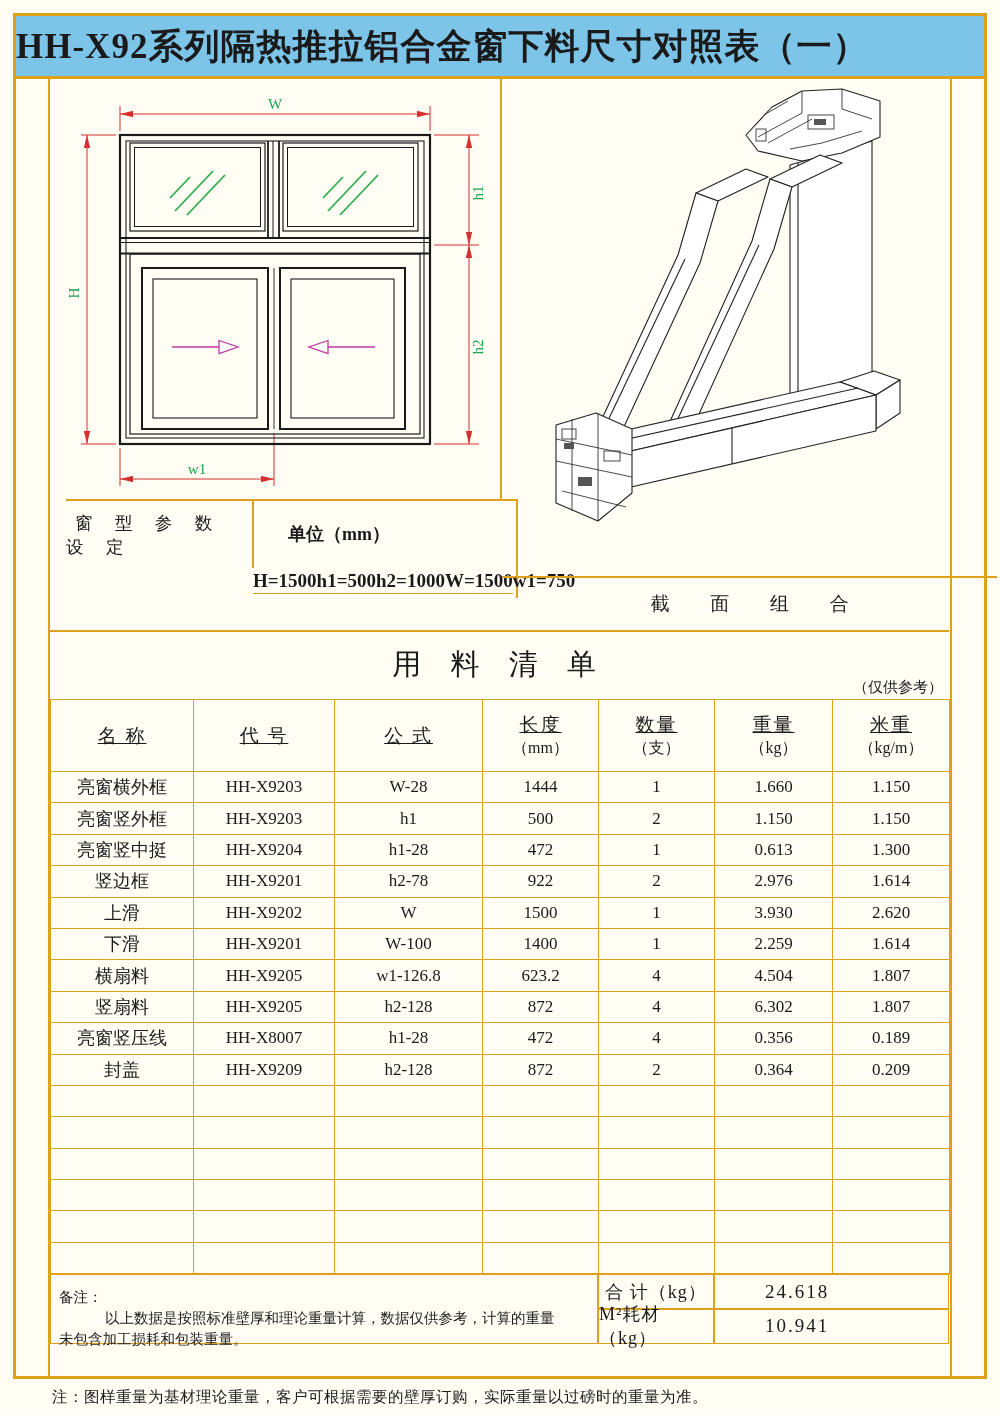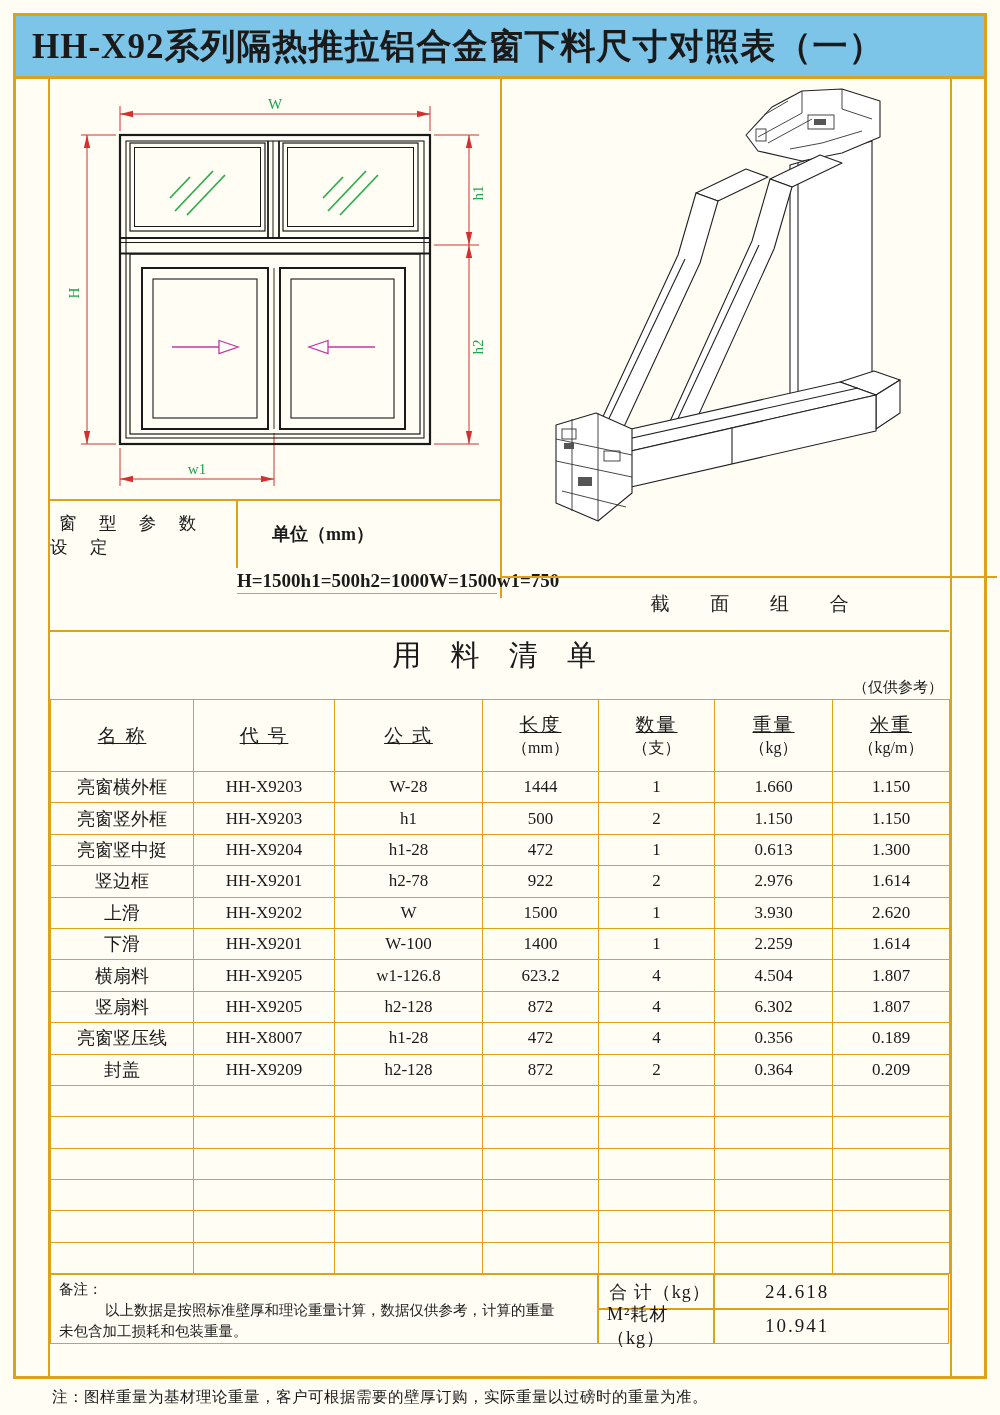--- a/index.html
+++ b/index.html
@@ -6,58 +6,58 @@
     --border:#dfa01a; --title-bg:#7cc4e8; --dim:#d43030; --label-green:#1fa34d;
     --glass-green:#2fae4e; --arrow:#c238a0; --page-bg:#fffdf4; --ink:#1a1a1a;
   }
   html,body{margin:0;padding:0;}
   body{background:#e8e8e8;}
   .page{position:relative;width:1000px;height:1415px;background:var(--page-bg);
         font-family:"Liberation Serif","DejaVu Serif",serif;color:var(--ink);overflow:hidden;margin:0 auto;}
   .outer-frame{position:absolute;left:13px;top:13px;width:974px;height:1366px;
         border:3px solid var(--border);box-sizing:border-box;}
   .title-bar{position:absolute;left:13px;top:13px;width:974px;height:66px;background:var(--title-bg);
-        border:3px solid var(--border);box-sizing:border-box;display:flex;align-items:center;padding-left:16px;}
+        border:3px solid var(--border);box-sizing:border-box;display:flex;align-items:center;}
   .title-text{font-size:35px;font-weight:bold;letter-spacing:1px;}
   .content-frame{position:absolute;left:48px;top:79px;width:904px;height:1300px;
         border-left:2.5px solid var(--border);border-right:2.5px solid var(--border);box-sizing:border-box;}
   .win-panel{position:absolute;left:0;top:0;width:452px;height:420px;
         border-right:2.5px solid var(--border);box-sizing:border-box;}
-  .param-block{position:absolute;left:0;top:420px;width:452px;height:99px;box-sizing:border-box;
+  .param-block{position:absolute;left:16px;top:420px;width:452px;height:99px;box-sizing:border-box;
         border-top:2.5px solid var(--border);border-right:2.5px solid var(--border);
         display:grid;grid-template-columns:187px 171px 1fr;}
   .param-label{grid-row:1/6;display:flex;align-items:center;justify-content:center;
         font-size:17.5px;letter-spacing:9px;text-indent:9px;border-right:1.8px solid var(--border);}
   .param-item{display:flex;align-items:center;justify-content:center;font-size:19px;font-weight:bold;
         border-bottom:1.8px solid var(--border);height:25.2px;}
   .param-item.last{border-bottom:none;}
   .param-unit{grid-row:1/6;display:flex;flex-direction:row;align-items:center;justify-content:center;
         font-size:18px;font-weight:bold;border-left:1.8px solid var(--border);line-height:1.3;}
   .iso-panel{position:absolute;left:452px;top:0;width:447px;height:497px;}
   .caption-band{position:absolute;left:452px;top:497px;width:495px;height:54px;box-sizing:border-box;
         border-top:2.5px solid var(--border);display:flex;align-items:center;justify-content:center;
         font-size:19px;letter-spacing:18px;text-indent:18px;}
   .materials{position:absolute;left:0;top:551px;width:899px;height:749px;box-sizing:border-box;
         border-top:2.5px solid var(--border);}
   .mat-title-row{height:67px;position:relative;box-sizing:border-box;}
-  .mat-title{text-align:center;font-size:29px;letter-spacing:11px;padding-top:4px;}
+  .mat-title{text-align:center;font-size:29px;letter-spacing:11px;padding-top:13px;}
   .mat-note{position:absolute;right:6px;bottom:2px;font-size:15px;}
   table.mat{width:899px;border-collapse:collapse;table-layout:fixed;}
   table.mat td{border:1.8px solid var(--border);text-align:center;padding:0;overflow:hidden;}
   table.mat thead tr{height:72px;}
   table.mat tbody tr{height:31.4px;}
   .hdr-main{font-size:19px;letter-spacing:2px;text-decoration:underline;}
   .hdr-unit{font-size:16px;}
   .cell-name{font-size:18px;}
   .cell-num,.cell-code,.cell-frm{font-size:17px;}
   .bottom-grid{display:grid;grid-template-columns:548px 116px 235px;grid-template-rows:34.8px 34.8px;width:899px;}
   .bg-cell{border:1.8px solid var(--border);box-sizing:border-box;}
-  .remark{grid-row:1/3;padding:4px 8px;font-size:14.5px;line-height:1.45;}
+  .remark{grid-row:1/3;padding:12px 8px;font-size:14.5px;line-height:1.45;}
   .remark .r1{padding-left:46px;}
-  .tot-label{display:flex;align-items:center;justify-content:center;font-size:18px;letter-spacing:1px;padding-left:8px;}
+  .tot-label{display:flex;align-items:center;justify-content:center;font-size:18px;letter-spacing:1px;}
   .tot-value{display:flex;align-items:center;font-size:19px;padding-left:50px;letter-spacing:2px;}
   .footnote{position:absolute;left:52px;top:1387px;font-size:15.5px;letter-spacing:0.5px;}
   
   .ink{stroke:var(--ink);fill:none;}
   .dim line{stroke:var(--dim);stroke-width:1;}
   .dim polygon{fill:var(--dim);stroke:none;}
   .dimlbl text{fill:var(--label-green);font-size:15px;font-family:"Liberation Serif",serif;}
   .glass line{stroke:var(--glass-green);stroke-width:1.8;}
   .arrow line{stroke:var(--arrow);stroke-width:1.6;}
   .arrow polygon{fill:#fff;stroke:var(--arrow);stroke-width:1.3;}

